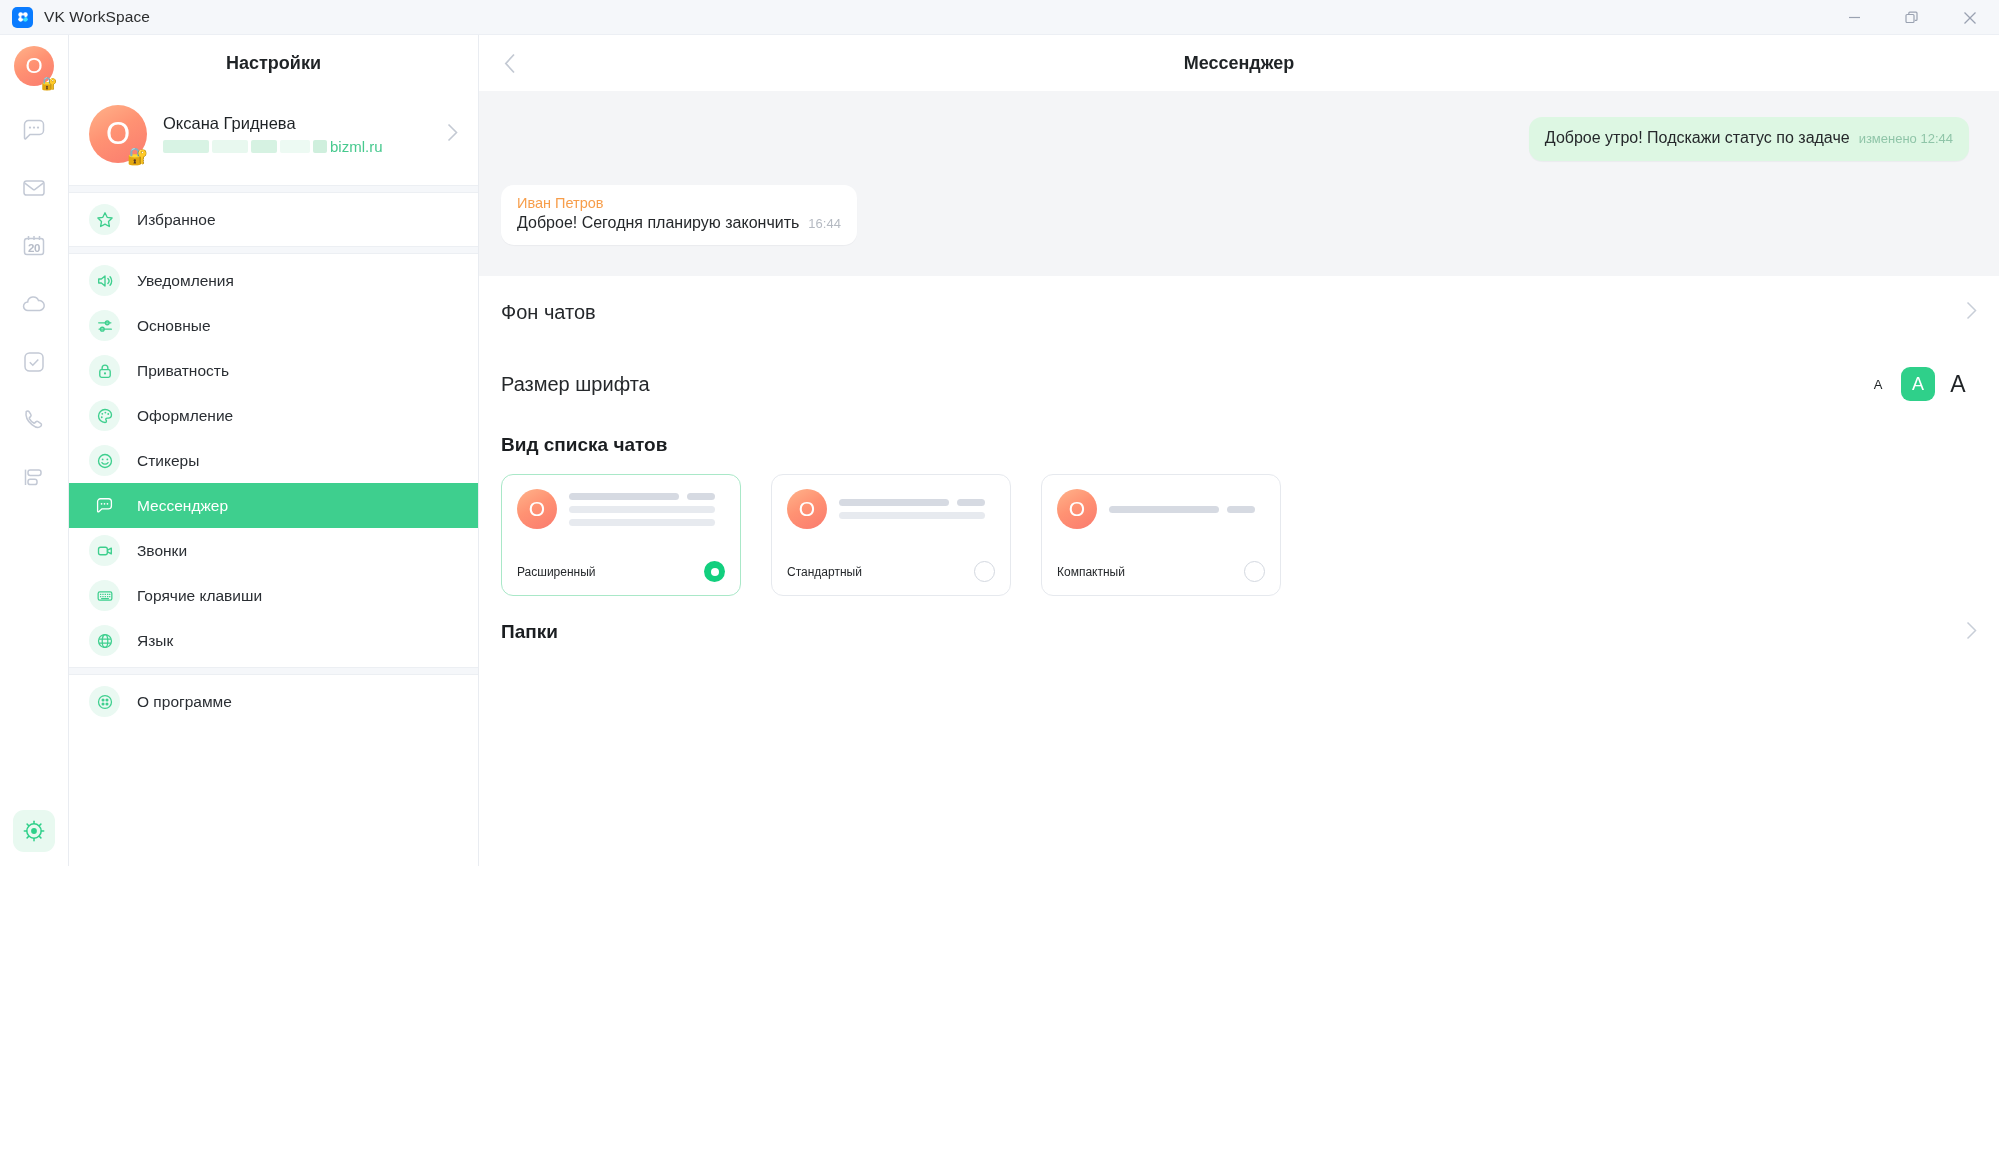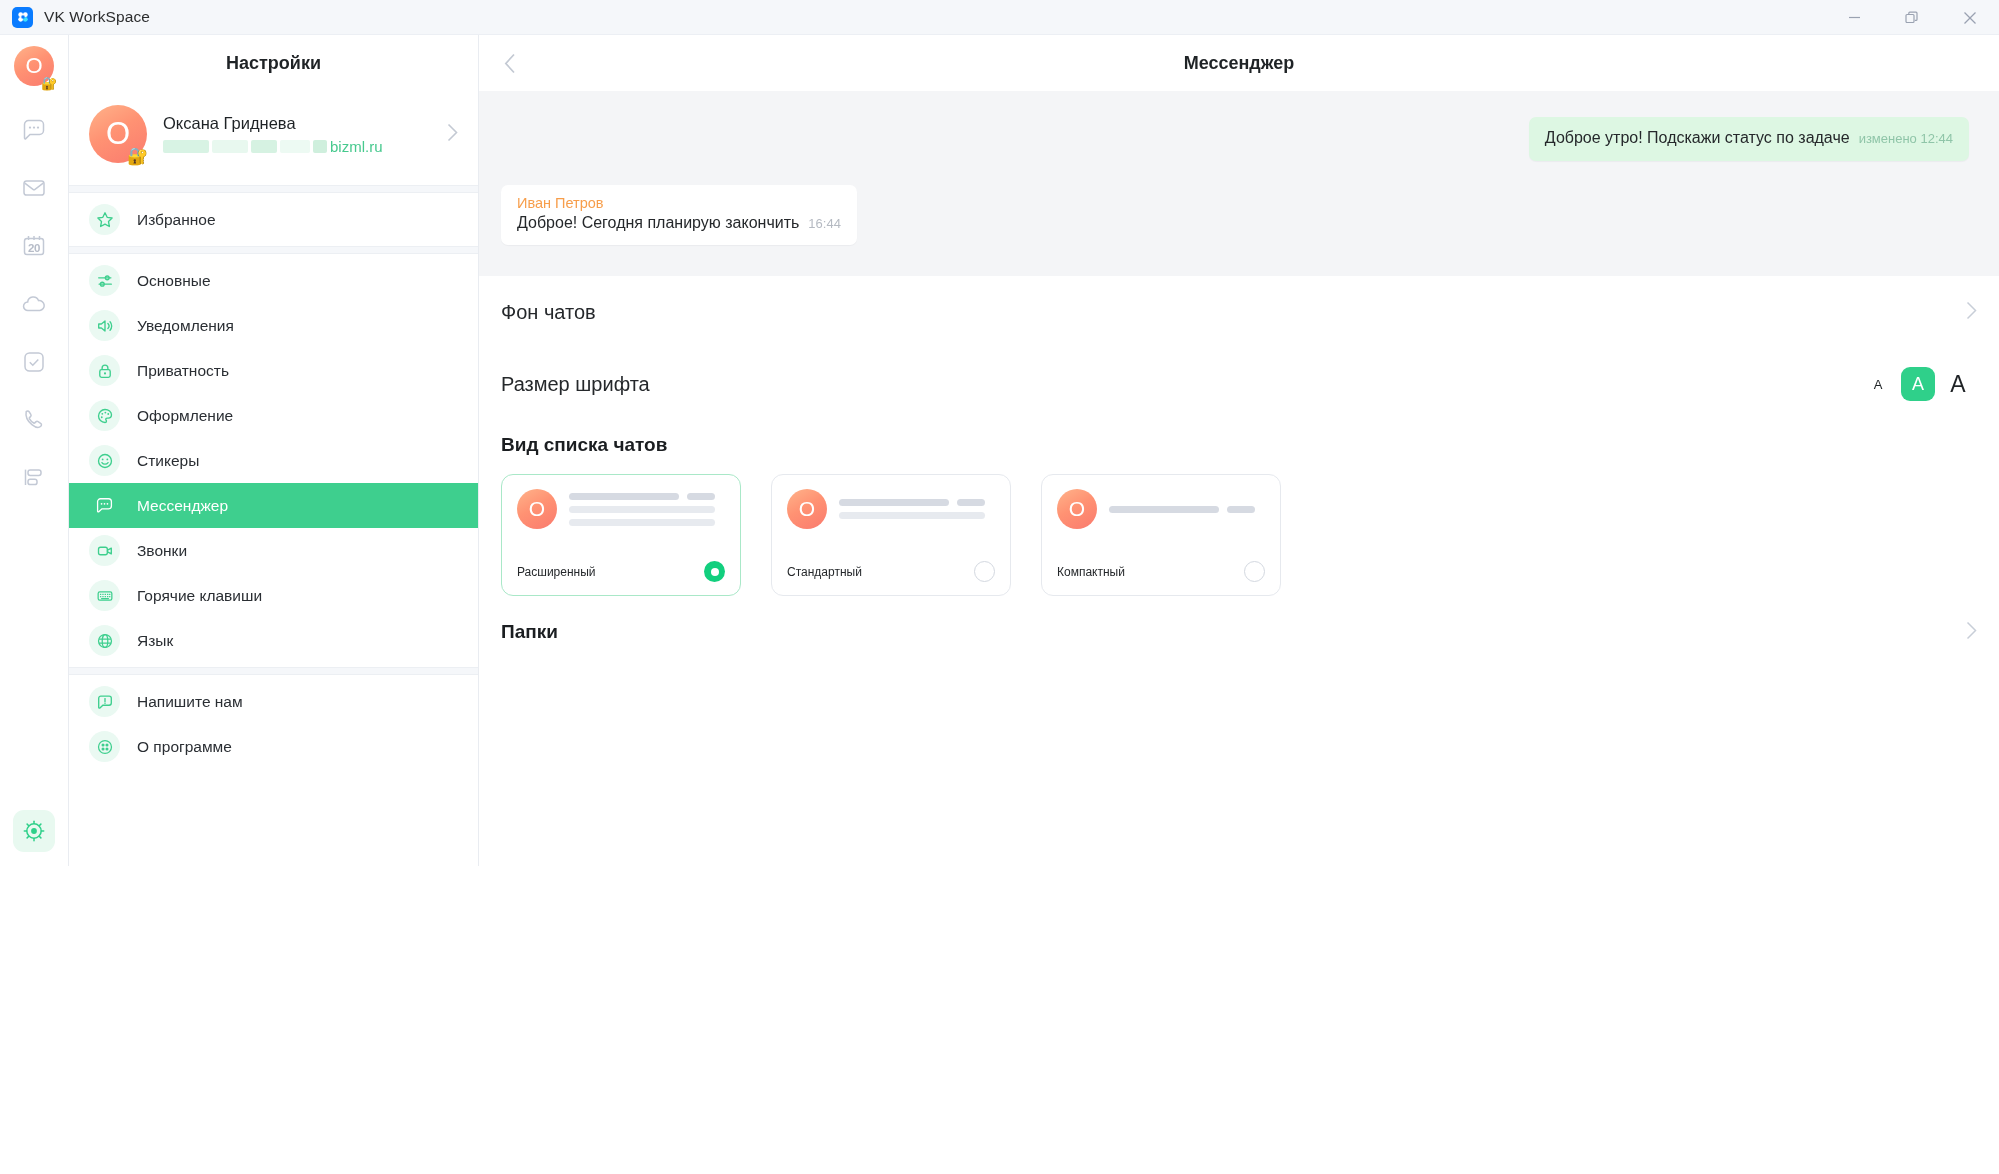--- a/index.html
+++ b/index.html
@@ -299,21 +299,21 @@
     padding: 26px 30px 24px 22px;
     display: flex;
     flex-direction: column;
     gap: 24px;
     min-height: 185px;
   }
   .bubble-row { display: flex; }
   .bubble-row.out { justify-content: flex-end; }
   .bubble-row.in { justify-content: flex-start; }
   .bubble {
-    border-radius: 7px;
+    border-radius: 13px;
     padding: 11px 16px 13px 16px;
     max-width: 520px;
     box-shadow: 0 1px 1px rgba(20,30,60,0.04);
     display: flex;
     align-items: flex-end;
     gap: 9px;
   }
   .bubble.out { background: #ddf7e3; }
   .bubble.in {
     background: #ffffff;
@@ -646,39 +646,39 @@
           <span class="settings-label">Избранное</span>
         </div>
       </div>
 
       <div class="settings-divider"></div>
 
       <div class="settings-group">
 
         <div class="settings-item">
           <span class="item-icon">
+            <svg width="18" height="18" viewBox="0 0 20 20" fill="none" stroke="#3ecf8e" stroke-width="1.5" stroke-linejoin="round">
+              <path d="M3 7.8h3l4-3.4v11.2l-4-3.4H3z"></path>
+              <path d="M13.2 7.2a4 4 0 0 1 0 5.6" stroke-linecap="round"></path>
+              <path d="M15.6 5.3a7 7 0 0 1 0 9.4" stroke-linecap="round"></path>
+            </svg>
+          </span>
+          <span class="settings-label">Уведомления</span>
+        </div>
+
+        <div class="settings-item">
+          <span class="item-icon">
             <svg width="18" height="18" viewBox="0 0 20 20" fill="none" stroke="#3ecf8e" stroke-width="1.5" stroke-linecap="round">
               <line x1="3" y1="6.5" x2="16.5" y2="6.5"></line>
                 <circle cx="12.5" cy="6.5" r="2.1"></circle>
               <line x1="3.5" y1="13.5" x2="17" y2="13.5"></line>
                 <circle cx="7" cy="13.5" r="2.1"></circle>
             </svg>
           </span>
           <span class="settings-label">Основные</span>
-        </div>
-
-        <div class="settings-item">
-          <span class="item-icon">
-            <svg width="18" height="18" viewBox="0 0 20 20" fill="none" stroke="#3ecf8e" stroke-width="1.5" stroke-linejoin="round">
-              <path d="M3 7.8h3l4-3.4v11.2l-4-3.4H3z"></path>
-              <path d="M13.2 7.2a4 4 0 0 1 0 5.6" stroke-linecap="round"></path>
-              <path d="M15.6 5.3a7 7 0 0 1 0 9.4" stroke-linecap="round"></path>
-            </svg>
-          </span>
-          <span class="settings-label">Уведомления</span>
         </div>
 
         <div class="settings-item">
           <span class="item-icon">
             <svg width="18" height="18" viewBox="0 0 20 20" fill="none" stroke="#3ecf8e" stroke-width="1.5">
               <rect x="4.2" y="8.5" width="11.6" height="8.5" rx="2"></rect>
               <path d="M6.8 8.4V6.6a3.2 3.2 0 0 1 6.4 0v1.8"></path>
               <circle cx="10" cy="12.7" r="1.2" fill="#3ecf8e" stroke="none"></circle>
             </svg>
           </span>
@@ -762,30 +762,20 @@
               <ellipse cx="10" cy="10" rx="3.1" ry="7.2"></ellipse>
             </svg>
           </span>
           <span class="settings-label">Язык</span>
         </div>
       </div>
 
       <div class="settings-divider"></div>
 
       <div class="settings-group">
-        <div class="settings-item">
-          <span class="item-icon">
-            <svg width="18" height="18" viewBox="0 0 20 20" fill="none" stroke="#3ecf8e" stroke-width="1.5">
-              <path d="M3 5.8A2.4 2.4 0 0 1 5.4 3.4h9.2A2.4 2.4 0 0 1 17 5.8v5.4a2.4 2.4 0 0 1-2.4 2.4H7.6l-3.2 3c-.5.5-1.4.2-1.4-.6V5.8z"></path>
-              <line x1="10" y1="6.2" x2="10" y2="9.6" stroke-linecap="round"></line>
-              <circle cx="10" cy="11.4" r="0.85" fill="#3ecf8e" stroke="none"></circle>
-            </svg>
-          </span>
-          <span class="settings-label">Напишите нам</span>
-        </div>
         <div class="settings-item">
           <span class="item-icon">
             <svg width="18" height="18" viewBox="0 0 20 20" fill="none" stroke="#3ecf8e" stroke-width="1.4">
               <circle cx="10" cy="10" r="7.2"></circle>
               <g fill="#3ecf8e" stroke="none">
                 <circle cx="7.8" cy="7.8" r="1.7"></circle>
                   <circle cx="12.2" cy="7.8" r="1.7"></circle>
                 <circle cx="7.8" cy="12.2" r="1.7"></circle>
                   <circle cx="12.2" cy="12.2" r="1.7"></circle>
               </g>

